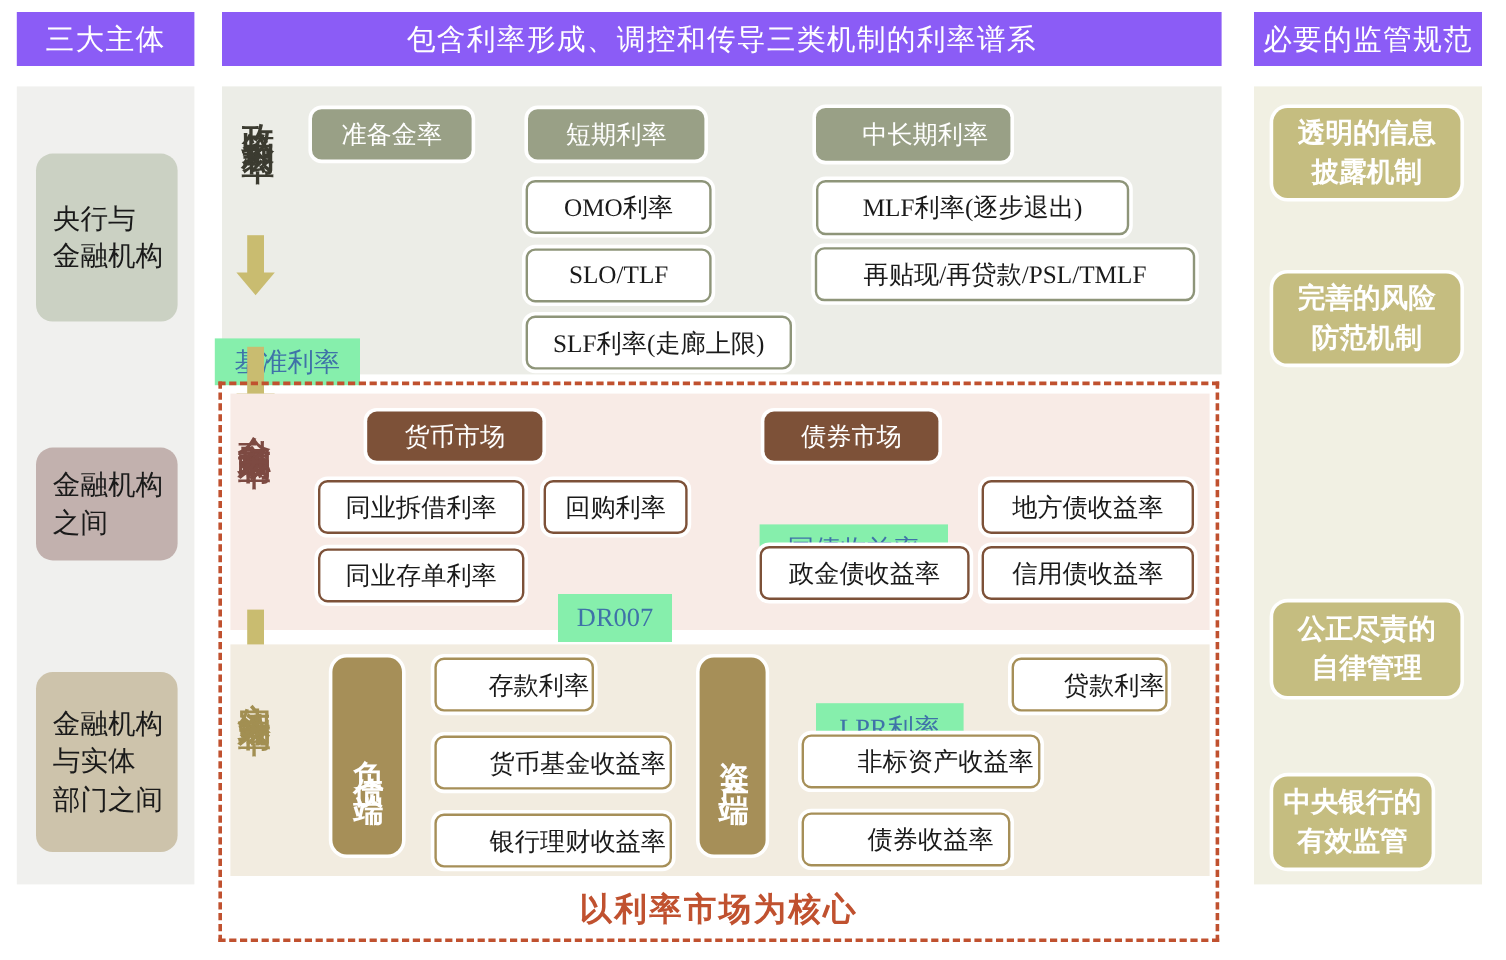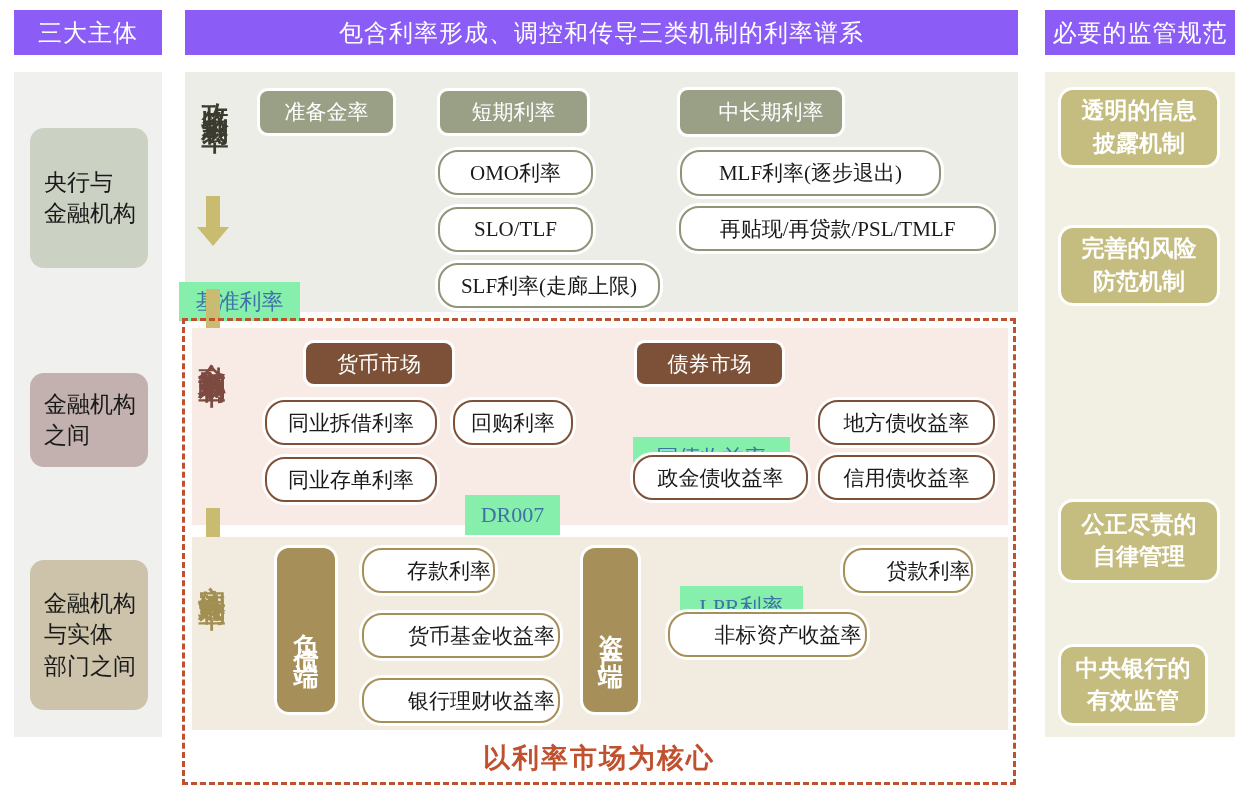--- a/index.html
+++ b/index.html
@@ -39,21 +39,21 @@
   .fill {
     color:#ffffff; border-radius:8px;
     box-shadow:0 0 0 3px #ffffff;
   }
   .olive  { background:#99a086; }
   .brown  { background:#7d5138; }
   .tanbg  { background:#a68f58; }
 
   
   .obox {
-    background:#ffffff; border-radius:20px;
+    background:#ffffff; border-radius:8px;
     box-shadow:0 0 0 3px #ffffff;
   }
   .b-olive { border:2.5px solid #8e9579; }
   .b-brown { border:2.5px solid #7d5138; }
   .b-tan   { border:2.5px solid #a68f58;padding-left:41px; }
 
   
   .hl {
     background:#86efac; color:#3f72a8; font-size:22px;margin-top:36px;
   }
@@ -185,26 +185,27 @@
 
   <div class="abs vpill tanbg" style="left:277px; top:548px; width:58px; height:164px;">负债端</div>
   <div class="abs box obox b-tan" style="left:362px; top:548px; width:133px; height:45px;">存款利率</div>
   <div class="abs box obox b-tan" style="left:362px; top:613px; width:198px; height:45px;">货币基金收益率</div>
   <div class="abs box obox b-tan" style="left:362px; top:678px; width:198px; height:45px;">银行理财收益率</div>
 
   <div class="abs vpill tanbg" style="left:583px; top:548px; width:55px; height:164px;">资产端</div>
   <div class="abs box hl" style="left:680px; top:550px; width:123px; height:42px;">LPR利率</div>
   <div class="abs box obox b-tan" style="left:843px; top:548px; width:130px; height:45px;">贷款利率</div>
   <div class="abs box obox b-tan" style="left:668px; top:612px; width:199px; height:45px;">非标资产收益率</div>
+  <div class="abs box obox b-tan" style="left:668px; top:677px; width:174px; height:45px;">债券收益率</div>
 
   <div class="abs caption" style="left:182px; top:738px; width:834px; height:40px;">以利率市场为核心</div>
 
   <div class="abs panel-right" style="left:1045px; top:72px; width:190px; height:665px;"></div>
   <div class="abs reg" style="left:1061px; top:90px; width:156px; height:75px;">透明的信息
 披露机制</div>
   <div class="abs reg" style="left:1061px; top:228px; width:156px; height:75px;">完善的风险
 防范机制</div>
   <div class="abs reg" style="left:1061px; top:502px; width:156px; height:78px;">公正尽责的
 自律管理</div>
-  <div class="abs reg" style="left:1061px; top:647px; width:144px; height:76px;">中央银行的
+  <div class="abs reg" style="left:1061px; top:647px; width:132px; height:76px;">中央银行的
 有效监管</div>
 
 </div>
 
 </body></html>

